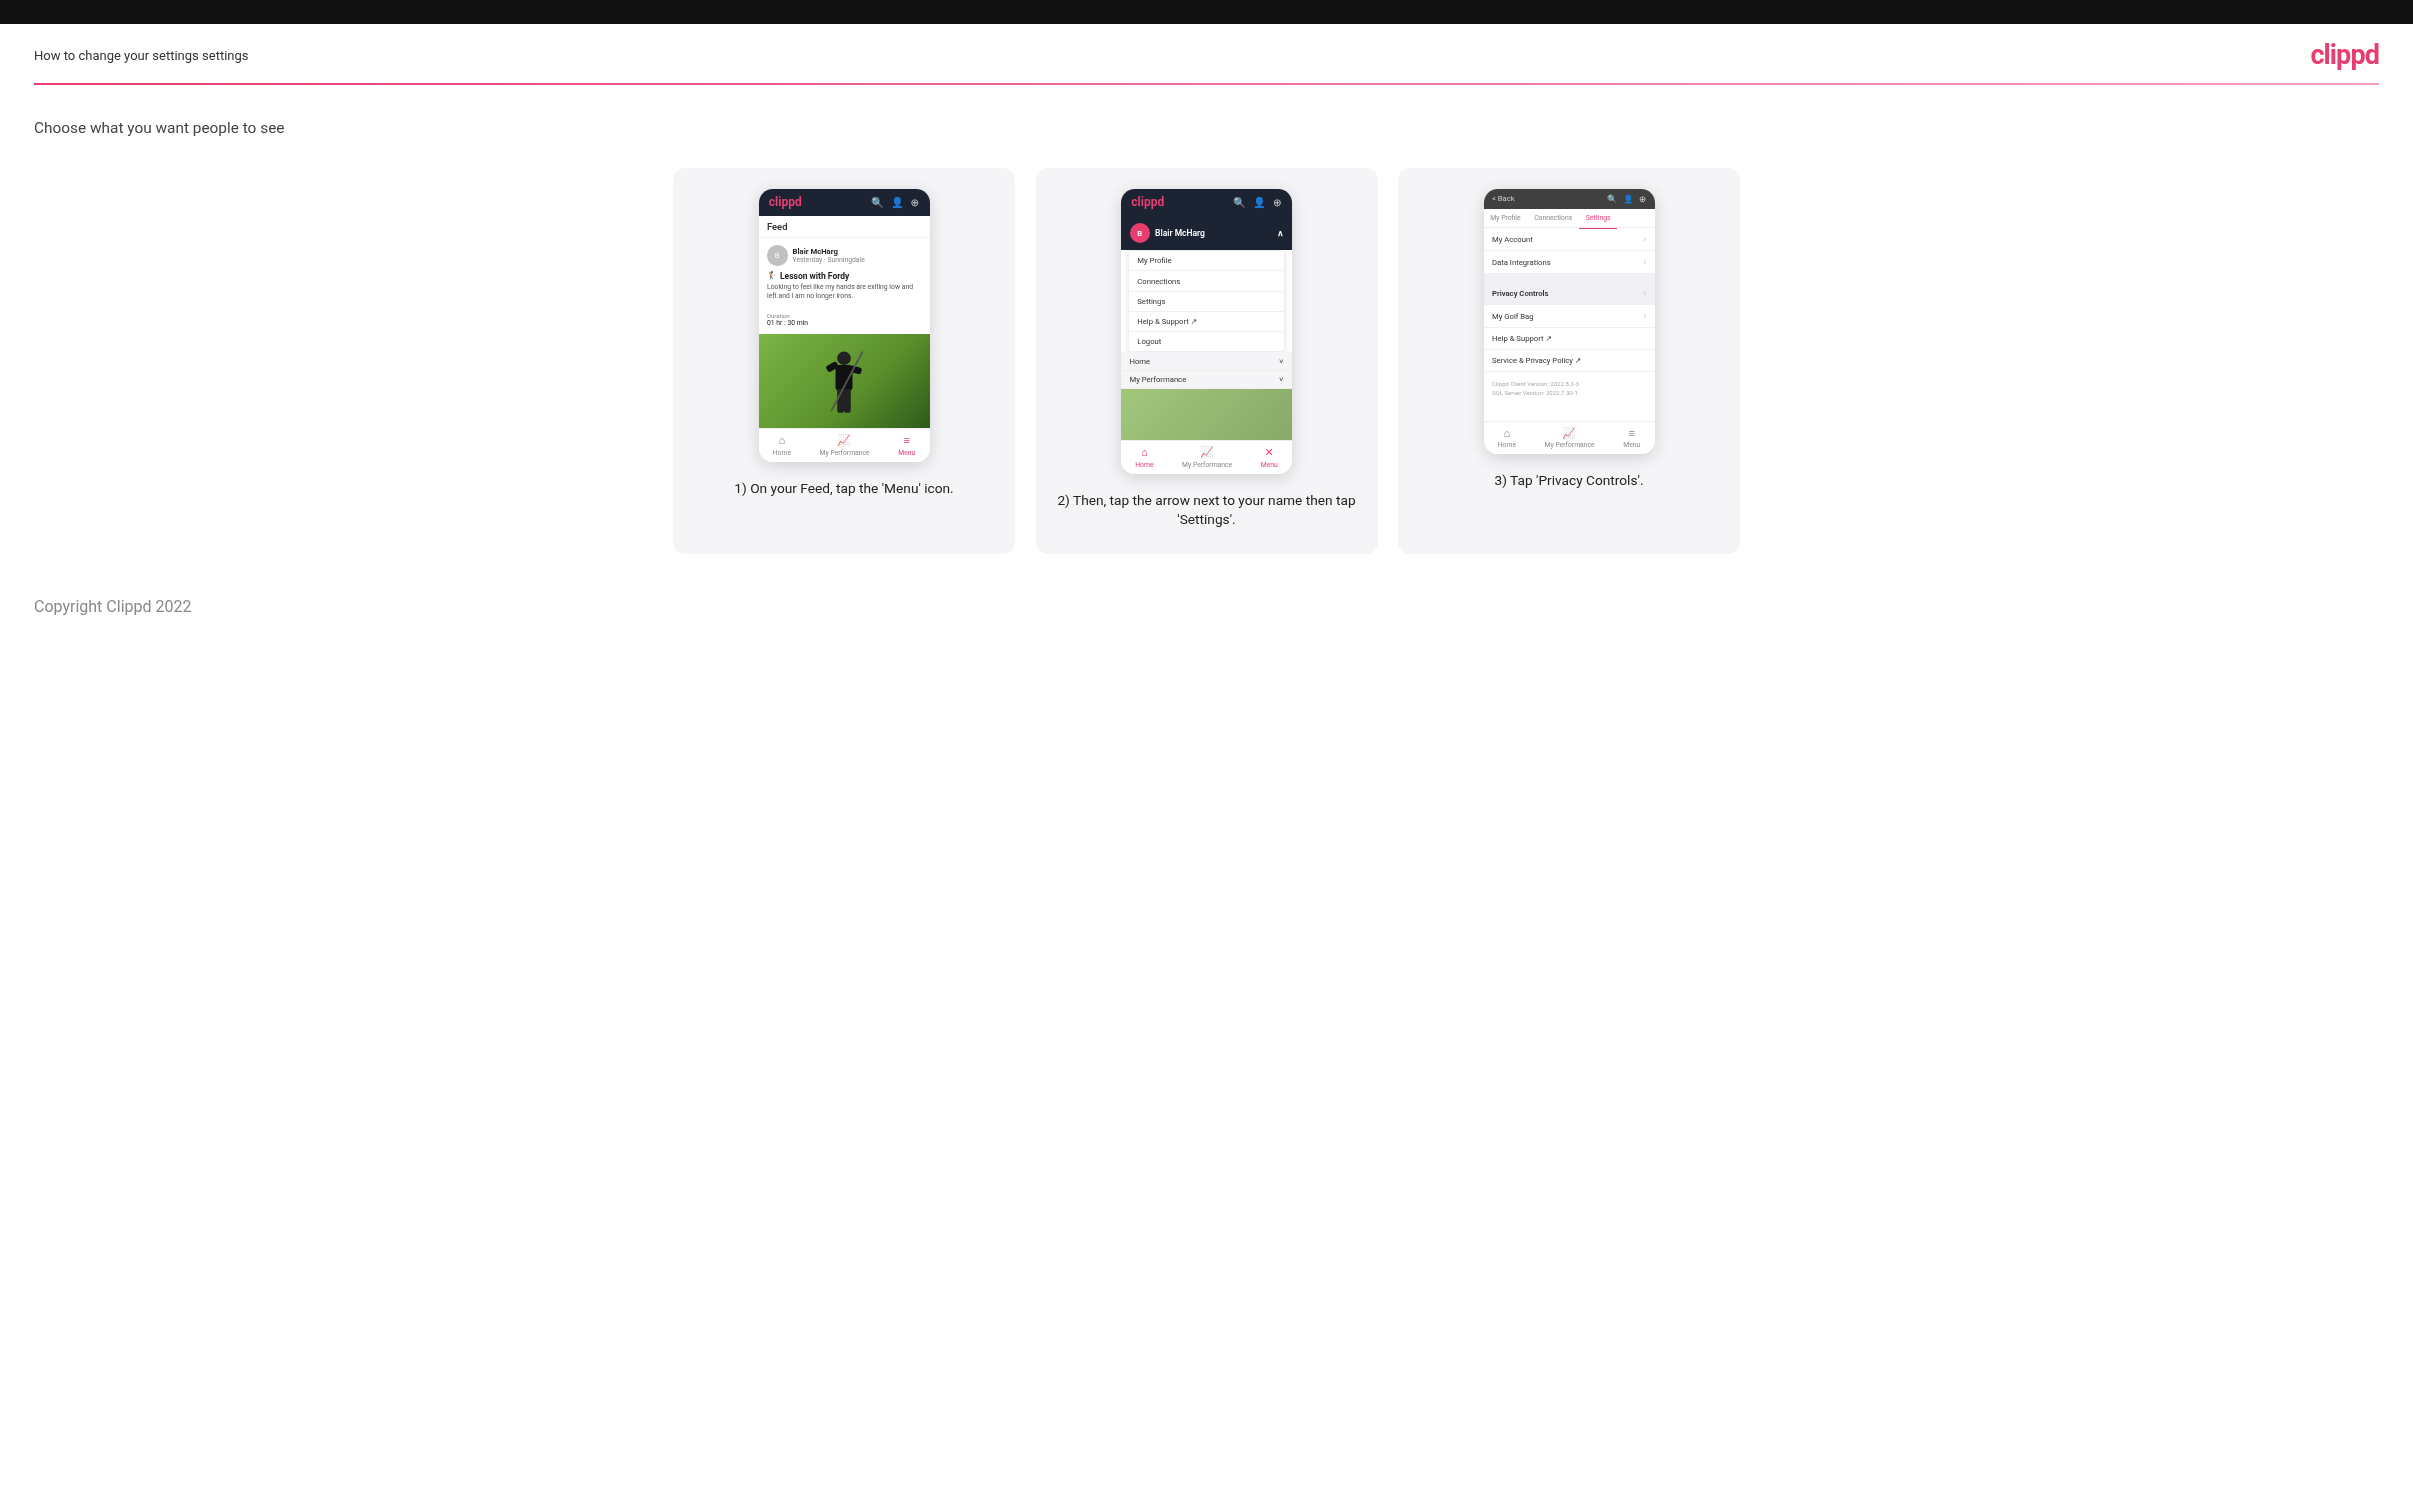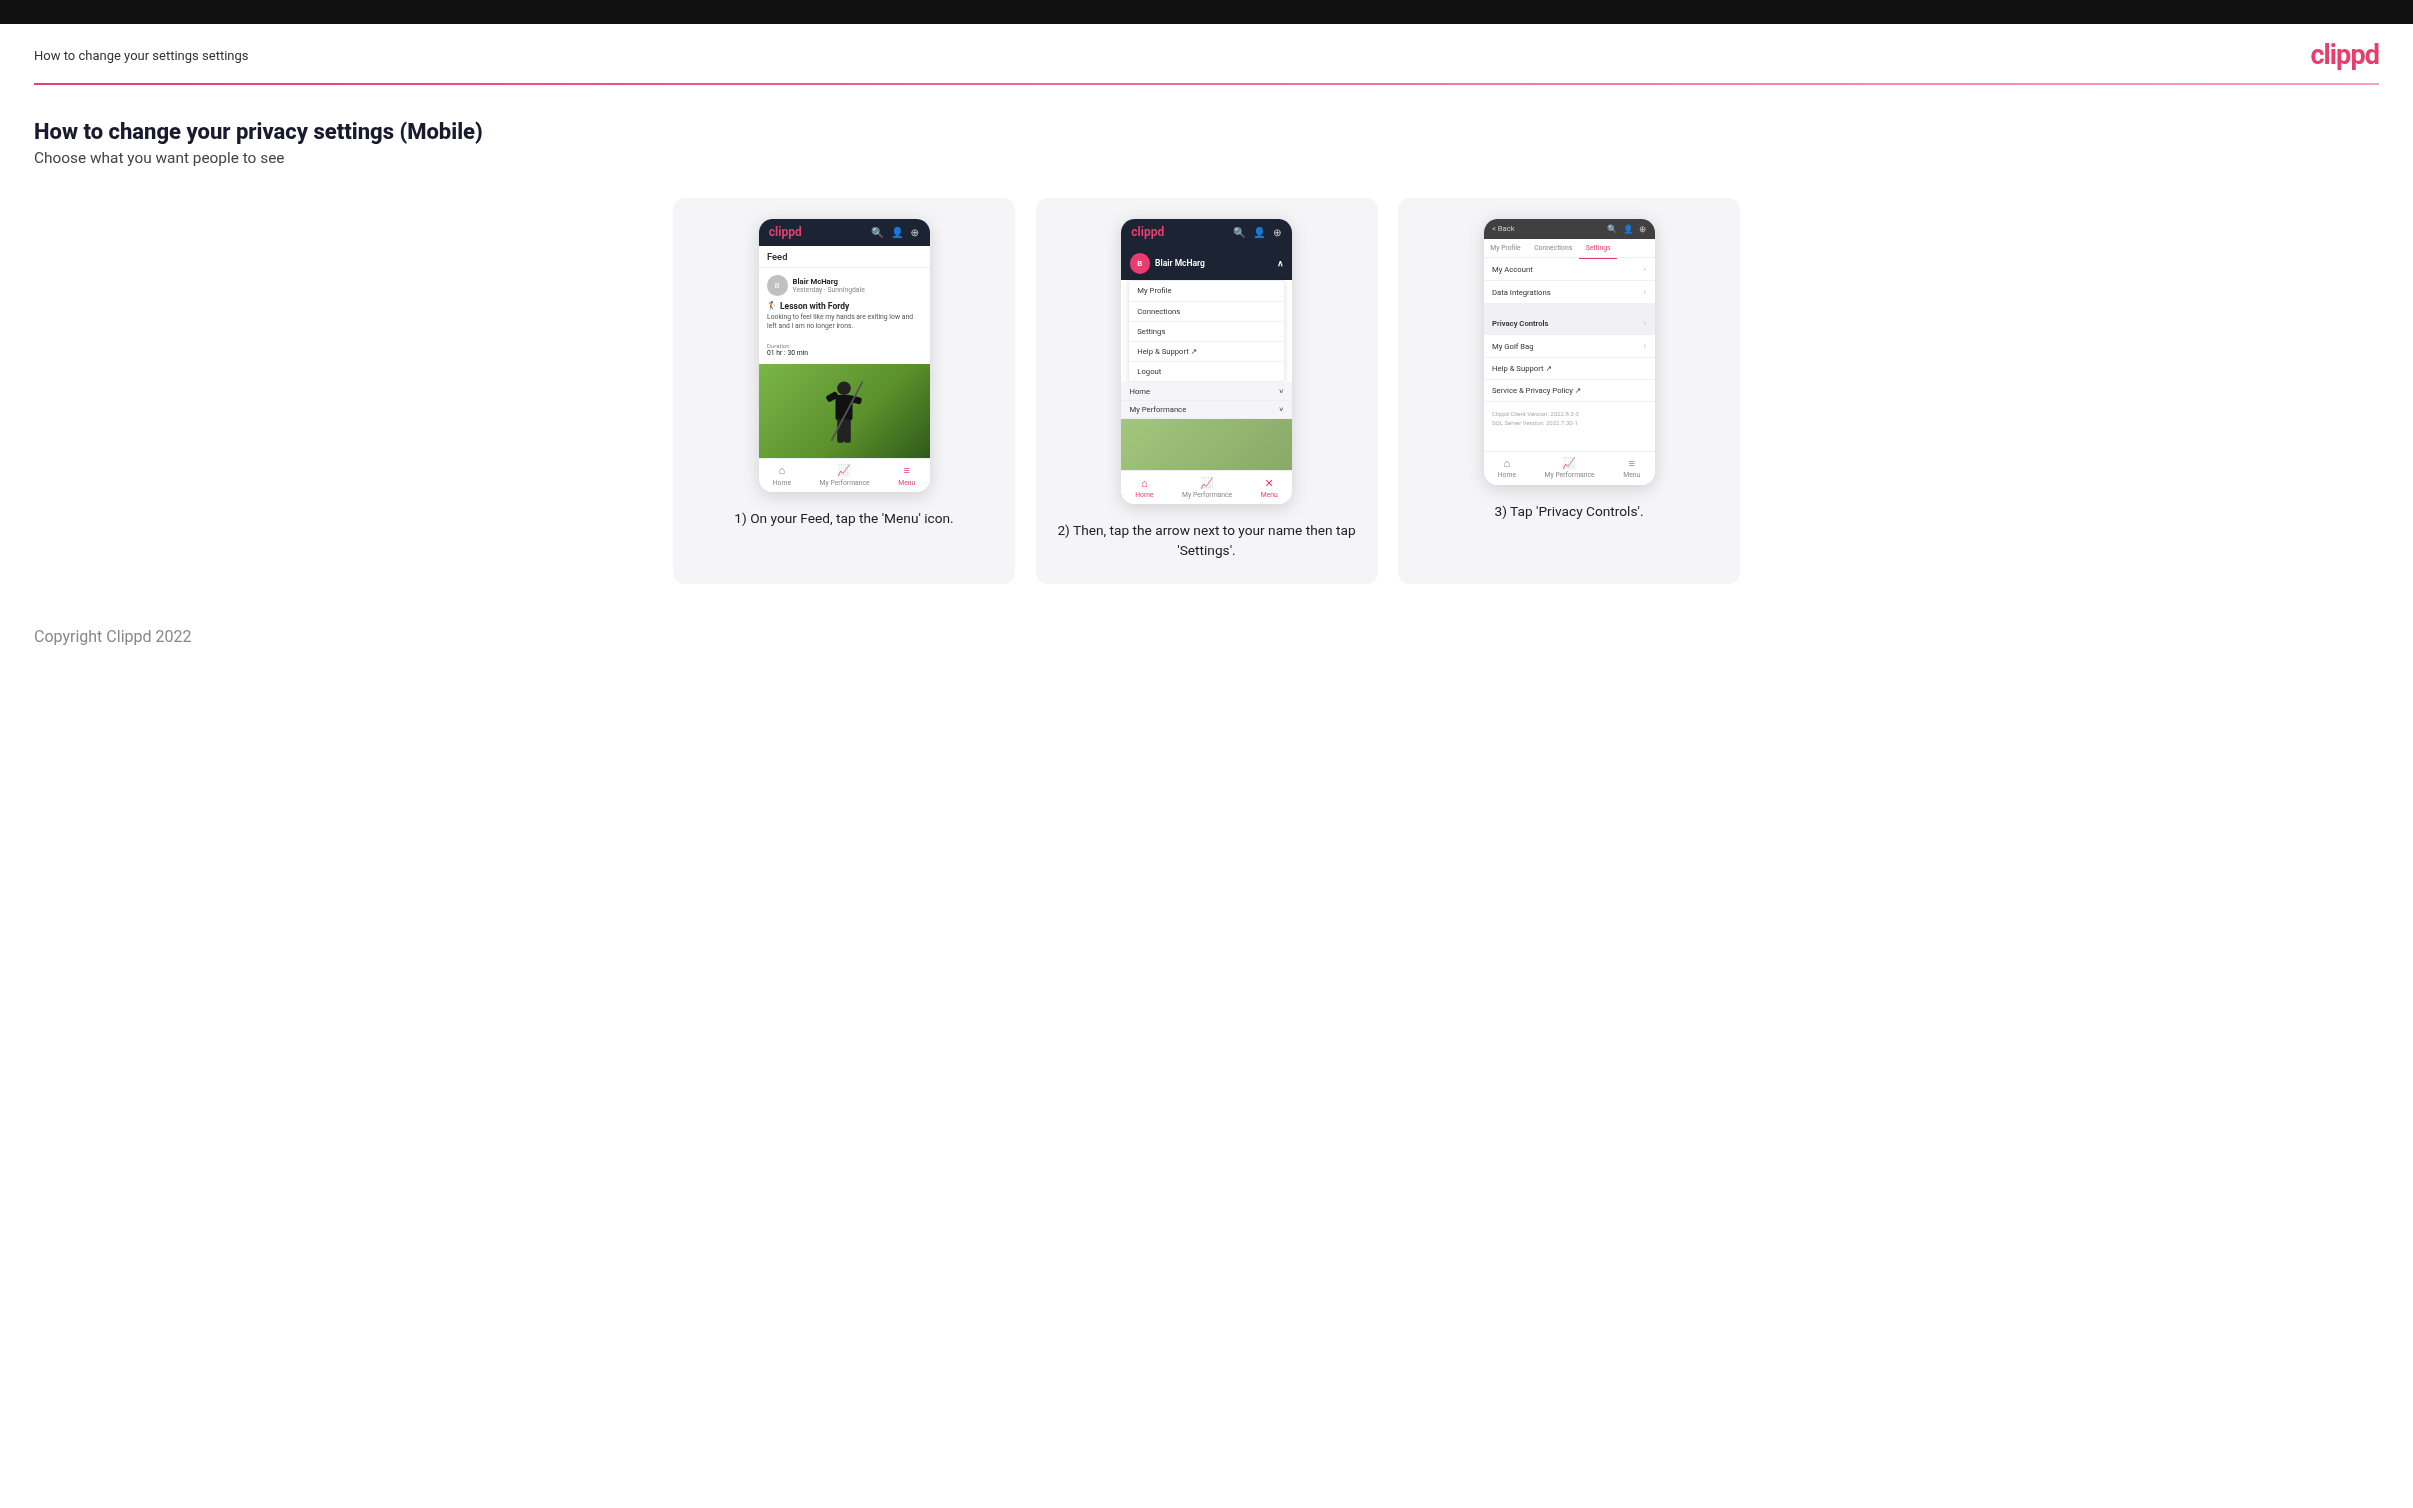--- a/index.html
+++ b/index.html
@@ -335,21 +335,20 @@
 
 <div class="top-bar"></div>
 
 <div class="header">
   <span class="header-title">How to change your settings settings</span>
   <span class="logo">clippd</span>
 </div>
 <div class="divider"></div>
 
 <div class="main">
-  <h1 class="page-heading">How to change your privacy settings (Mobile)</h1>
   <p class="page-subheading">Choose what you want people to see</p>
 
   <div class="steps">
 
     <div class="step-card">
       <div class="phone-mockup">
 
         <div class="app-navbar">
           <span class="app-logo">clippd</span>
           <div class="app-nav-icons">

